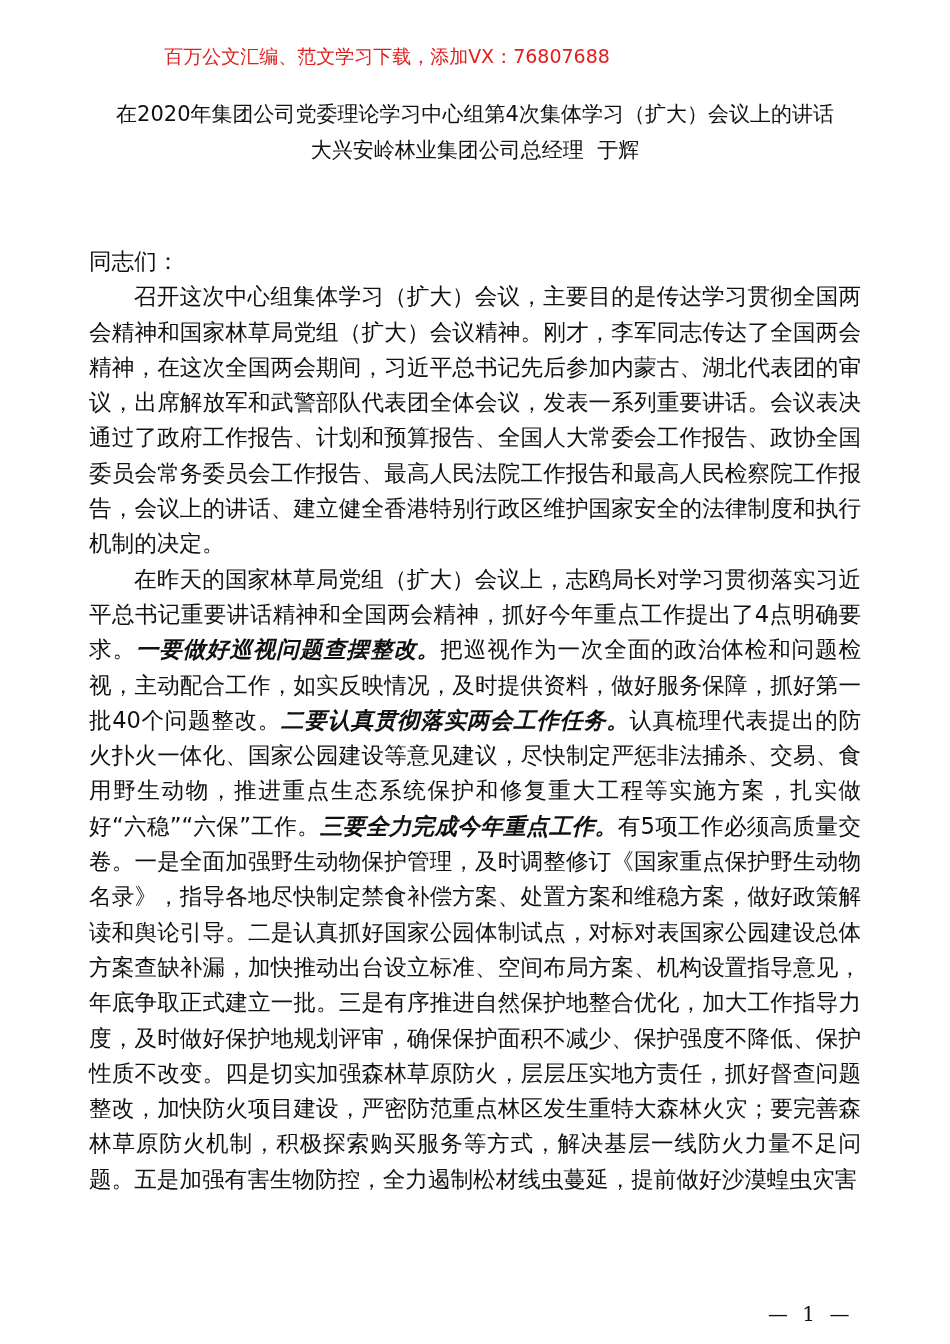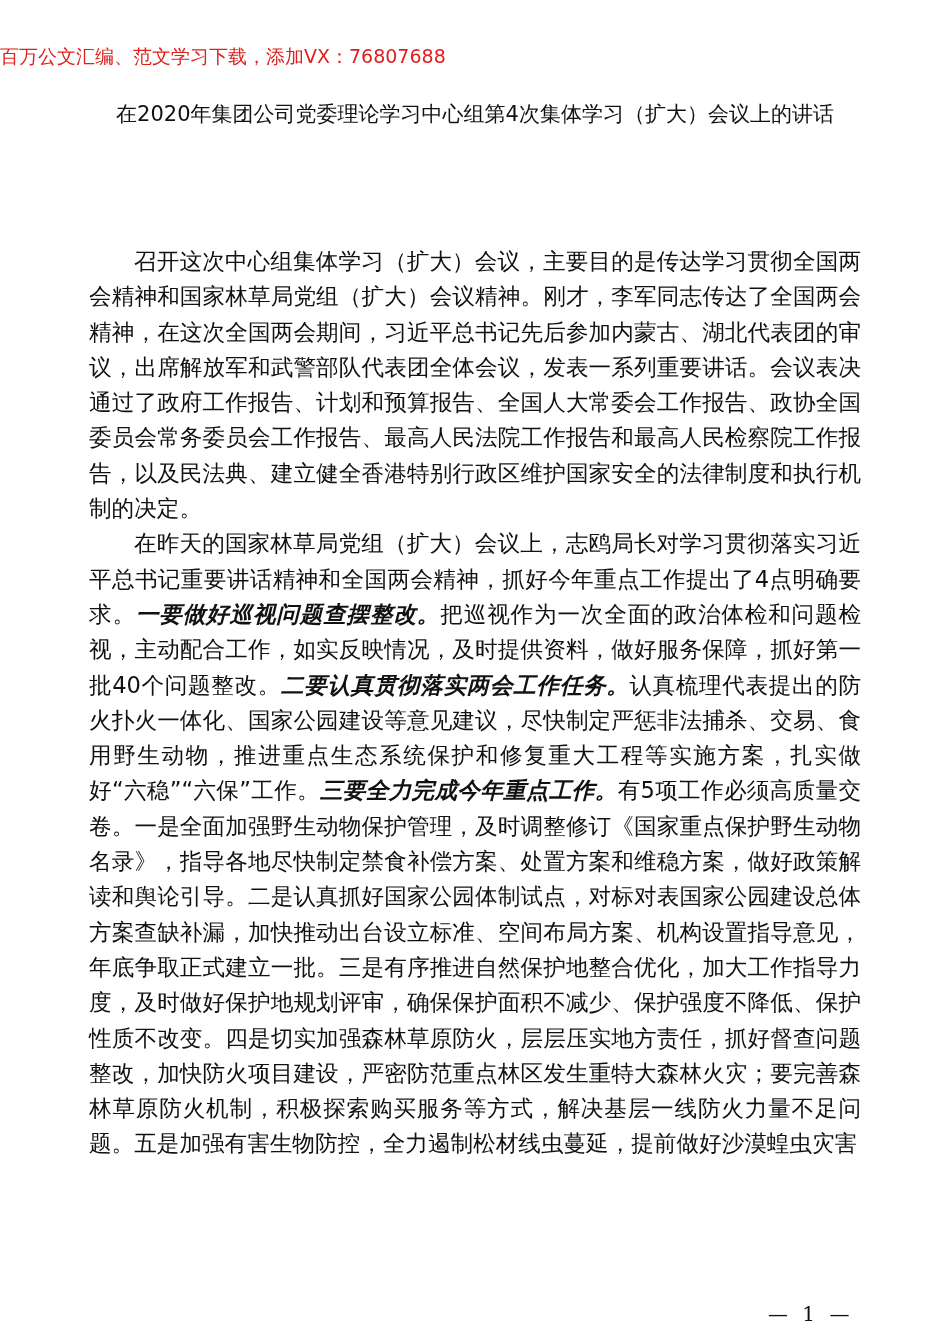--- a/index.html
+++ b/index.html
@@ -1,38 +1,40 @@
 <!DOCTYPE html>
 <html><head>
 <meta charset="utf-8">
 <style>
   html, body { margin: 0; padding: 0; background: #ffffff; }
   body { width: 950px; height: 1344px; position: relative; overflow: hidden;
          font-family: "DejaVu Sans", "Liberation Sans", sans-serif; color: #111; }
-  .watermark { position: absolute; top: 44px; left: 0; width: 774px; text-align: left;
+  .watermark { position: absolute; top: 44px; left: 0; width: 774px; text-align: center;
                font-size: 19px; color: #e0201e; letter-spacing: 0; }
   .title-block { position: absolute; top: 96px; left: 0; width: 950px; text-align: center;
                  font-size: 21px; line-height: 36px; color: #111; }
   .title-block div { white-space: nowrap; }
   .body-text { position: absolute; top: 244px; left: 89px; width: 772px;
                font-size: 22.6px; line-height: 35.3px; text-align: justify; color: #111; }
   .body-text p { margin: 0; }
   .indent { text-indent: 45px; }
   .salutation { margin: 0; }
   b { font-weight: bold; font-style: italic; }
   .page-number { position: absolute; top: 1302px; left: 768px; font-family: "DejaVu Serif", serif;
                  font-size: 20px; color: #111; letter-spacing: 4px; white-space: nowrap; }
 </style>
 </head>
 <body>
 
 <div class="watermark">百万公文汇编、范文学习下载，添加VX：76807688</div>
 
 <div class="title-block">
   <div>在2020年集团公司党委理论学习中心组第4次集体学习（扩大）会议上的讲话</div>
+  <div style="white-space:pre;">大兴安岭林业集团公司总经理  于辉</div>
 </div>
 
 <div class="body-text">
-  <p class="indent">召开这次中心组集体学习（扩大）会议，主要目的是传达学习贯彻全国两会精神和国家林草局党组（扩大）会议精神。刚才，李军同志传达了全国两会精神，在这次全国两会期间，习近平总书记先后参加内蒙古、湖北代表团的审议，出席解放军和武警部队代表团全体会议，发表一系列重要讲话。会议表决通过了政府工作报告、计划和预算报告、全国人大常委会工作报告、政协全国委员会常务委员会工作报告、最高人民法院工作报告和最高人民检察院工作报告，以及民法典、建立健全香港特别行政区维护国家安全的法律制度和执行机制的决定。</p>
+  <p class="salutation">同志们：</p>
+  <p class="indent">召开这次中心组集体学习（扩大）会议，主要目的是传达学习贯彻全国两会精神和国家林草局党组（扩大）会议精神。刚才，李军同志传达了全国两会精神，在这次全国两会期间，习近平总书记先后参加内蒙古、湖北代表团的审议，出席解放军和武警部队代表团全体会议，发表一系列重要讲话。会议表决通过了政府工作报告、计划和预算报告、全国人大常委会工作报告、政协全国委员会常务委员会工作报告、最高人民法院工作报告和最高人民检察院工作报告，会议上的讲话、建立健全香港特别行政区维护国家安全的法律制度和执行机制的决定。</p>
   <p class="indent"><span>在昨天的国家林草局党组（扩大）会议上，志鸥局长对学习贯彻落实习近平总书记重要讲话精神和全国两会精神，抓好今年重点工作提出了4点明确要求。</span><b>一要做好巡视问题查摆整改。</b><span>把巡视作为一次全面的政治体检和问题检视，主动配合工作，如实反映情况，及时提供资料，做好服务保障，抓好第一批40个问题整改。</span><b>二要认真贯彻落实两会工作任务。</b><span>认真梳理代表提出的防火扑火一体化、国家公园建设等意见建议，尽快制定严惩非法捕杀、交易、食用野生动物，推进重点生态系统保护和修复重大工程等实施方案，扎实做好“六稳”“六保”工作。</span><b>三要全力完成今年重点工作。</b><span>有5项工作必须高质量交卷。一是全面加强野生动物保护管理，及时调整修订《国家重点保护野生动物名录》，指导各地尽快制定禁食补偿方案、处置方案和维稳方案，做好政策解读和舆论引导。二是认真抓好国家公园体制试点，对标对表国家公园建设总体方案查缺补漏，加快推动出台设立标准、空间布局方案、机构设置指导意见，年底争取正式建立一批。三是有序推进自然保护地整合优化，加大工作指导力度，及时做好保护地规划评审，确保保护面积不减少、保护强度不降低、保护性质不改变。四是切实加强森林草原防火，层层压实地方责任，抓好督查问题整改，加快防火项目建设，严密防范重点林区发生重特大森林火灾；要完善森林草原防火机制，积极探索购买服务等方式，解决基层一线防火力量不足问题。五是加强有害生物防控，全力遏制松材线虫蔓延，提前做好沙漠蝗虫灾害</span></p>
 </div>
 
 <div class="page-number">— 1 —</div>
 
 </body></html>

